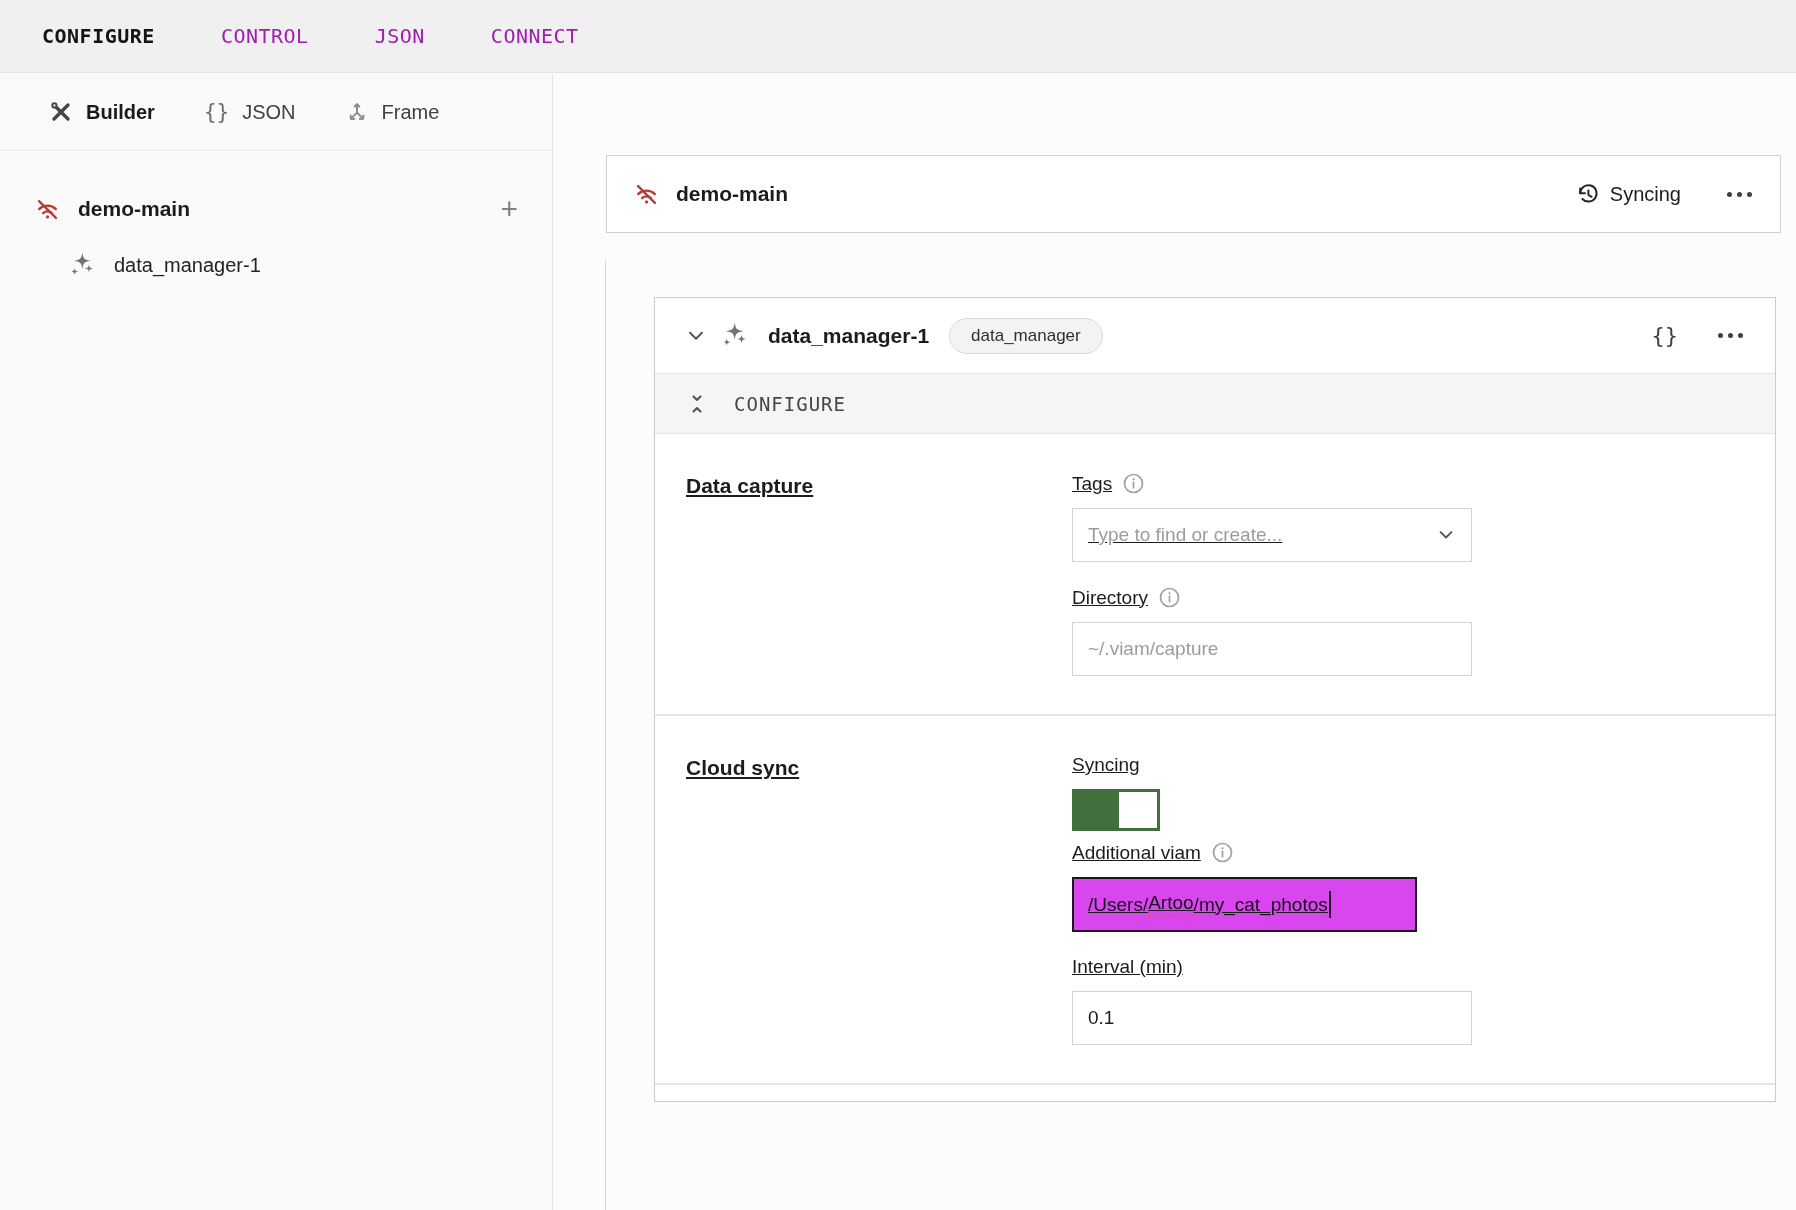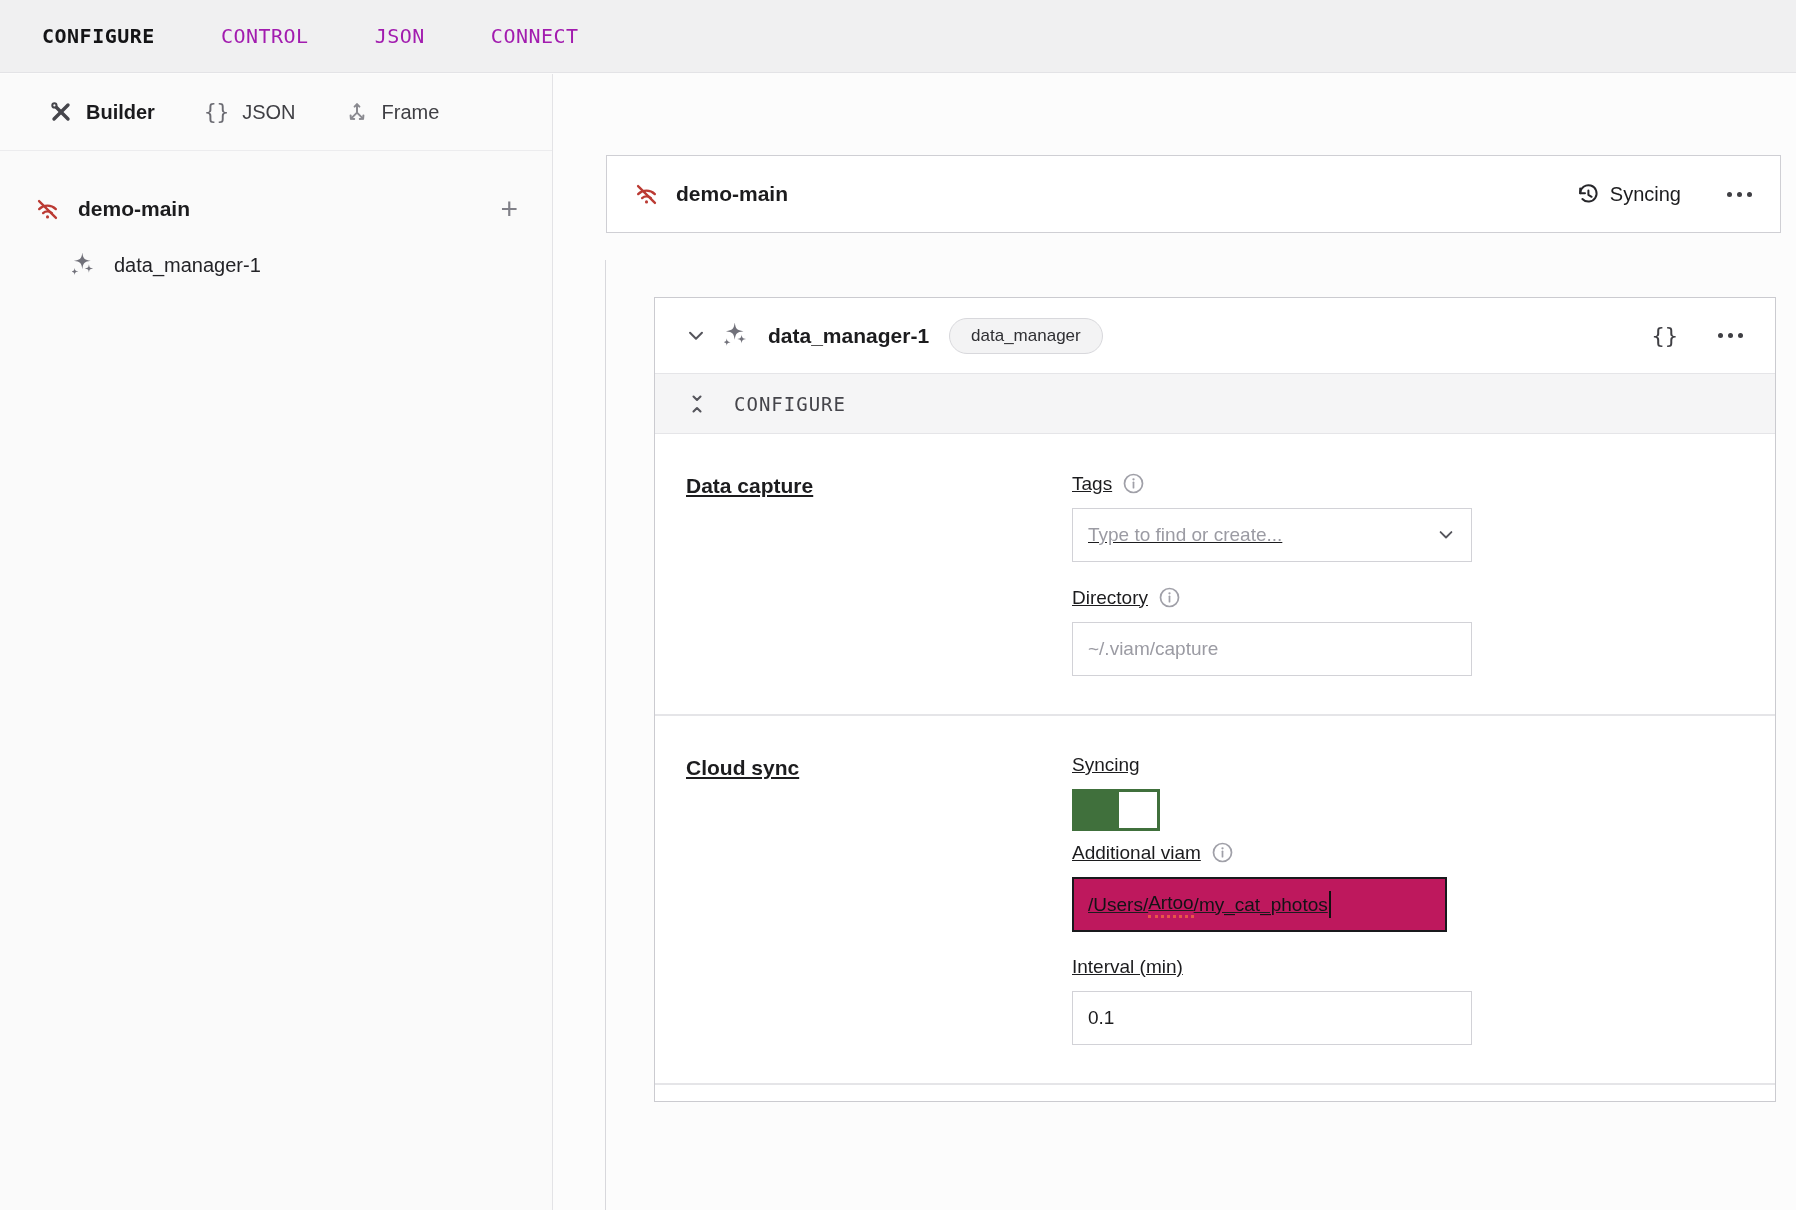--- a/index.html
+++ b/index.html
@@ -111,21 +111,21 @@
   .text-input::placeholder { color:#9b9ba3; opacity:1; }
 
   .select-box {
     width:400px; height:54px; border:1px solid #d2d2d7; background:#fff;
     display:flex; align-items:center; padding:0 15px; cursor:pointer;
   }
   .select-box .ph { font-size:19px; color:#9b9ba3; }
   .select-box .chev { margin-left:auto; }
 
   .focused-input {
-    width:375px; height:55px; border:2px solid #19191c; background:#be185d;
+    width:345px; height:55px; border:2px solid #19191c; background:#d946ef;
     display:flex; align-items:center; padding:12px 14px; font-size:19px; color:#131316;
     cursor:text; white-space:pre;
   }
   .misspelled { border-bottom:3px dotted #e8554a; padding-bottom:1px; }
   .caret { width:2px; height:27px; background:#111; margin-left:1px; animation:blink 1.1s steps(1) infinite; }
   @keyframes blink { 50% { opacity:0; } }
 
   .card-tail { height:18px; border-top:2px solid #e5e5e8; background:#fff; }
 
   svg { display:block; }

